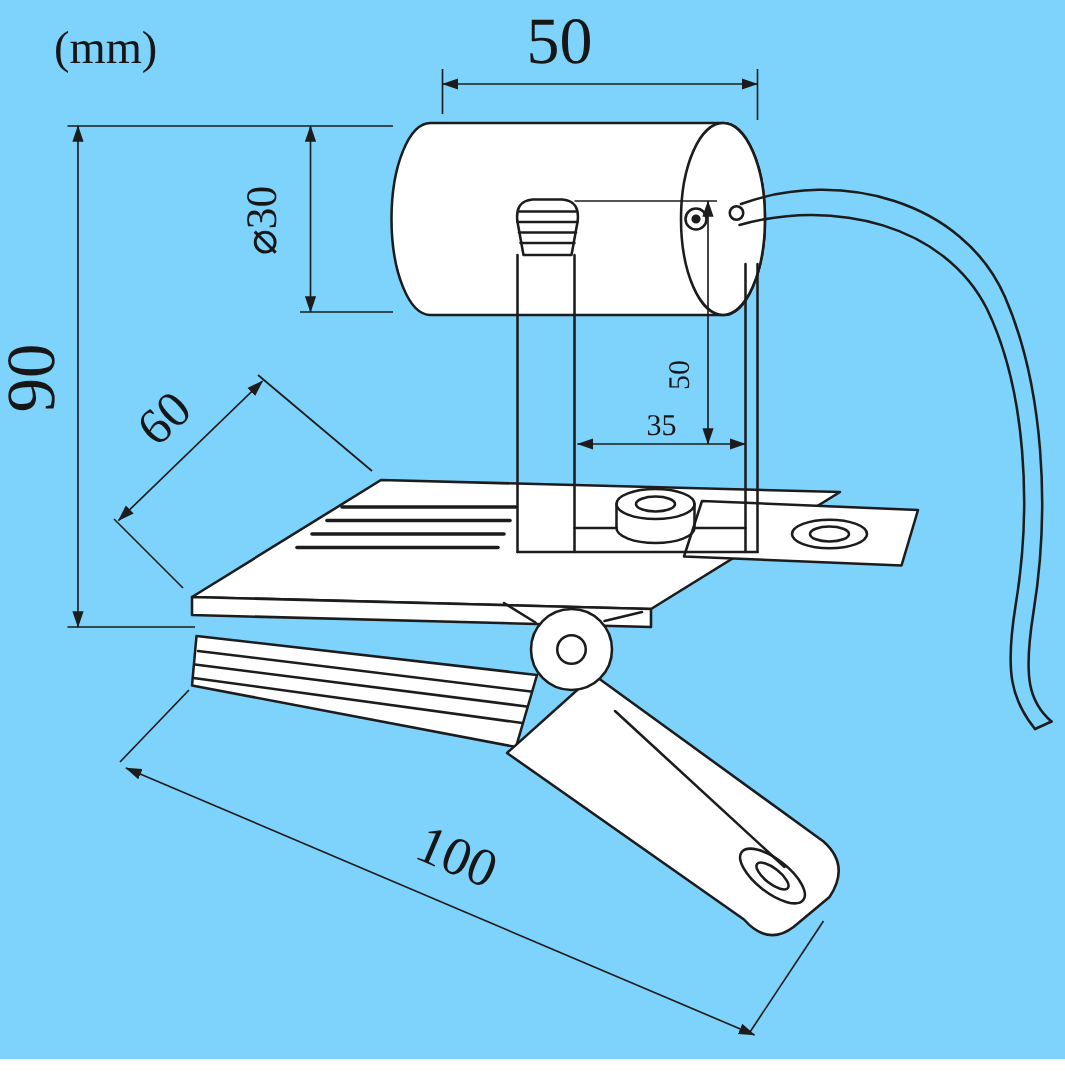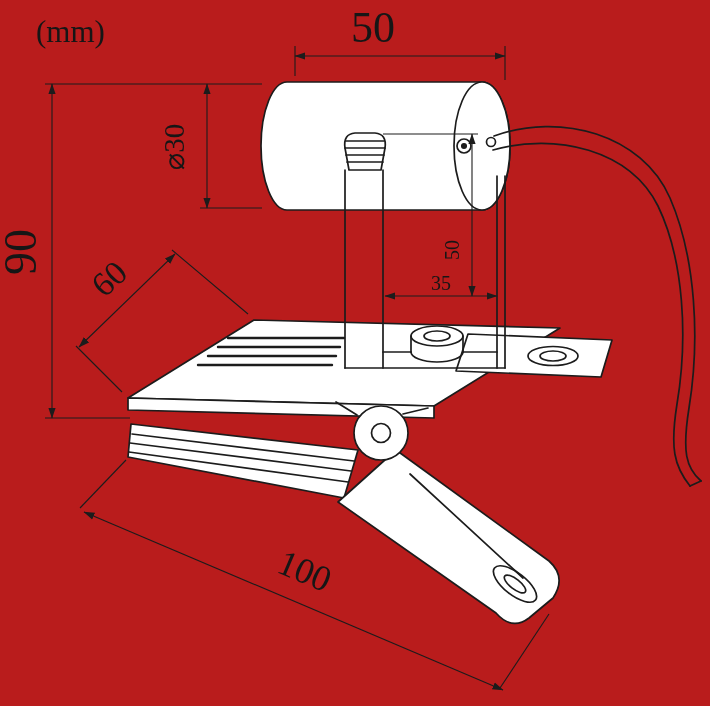--- a/index.html
+++ b/index.html
@@ -1,17 +1,17 @@
 <!DOCTYPE html>
 <html><head>
 <meta charset="utf-8">
 <style>
   html,body{margin:0;padding:0;background:#fff;}
   body{width:710px;height:720px;overflow:hidden;}
-  .canvas{width:710px;height:706px;background:#b91c1c;position:relative;}
+  .canvas{width:710px;height:706px;background:#7dd3fc;position:relative;}
   svg{display:block;}
   text{font-family:"Liberation Serif","DejaVu Serif",serif;fill:#161616;}
   .draw{stroke:#1c1c1c;fill:none;stroke-width:1.7;stroke-linecap:round;stroke-linejoin:round;}
   .thin{stroke:#1c1c1c;fill:none;stroke-width:1.1;stroke-linecap:butt;}
   .slot{stroke-width:2.4;}
 </style>
 </head>
 <body>
 
 <div class="canvas">

